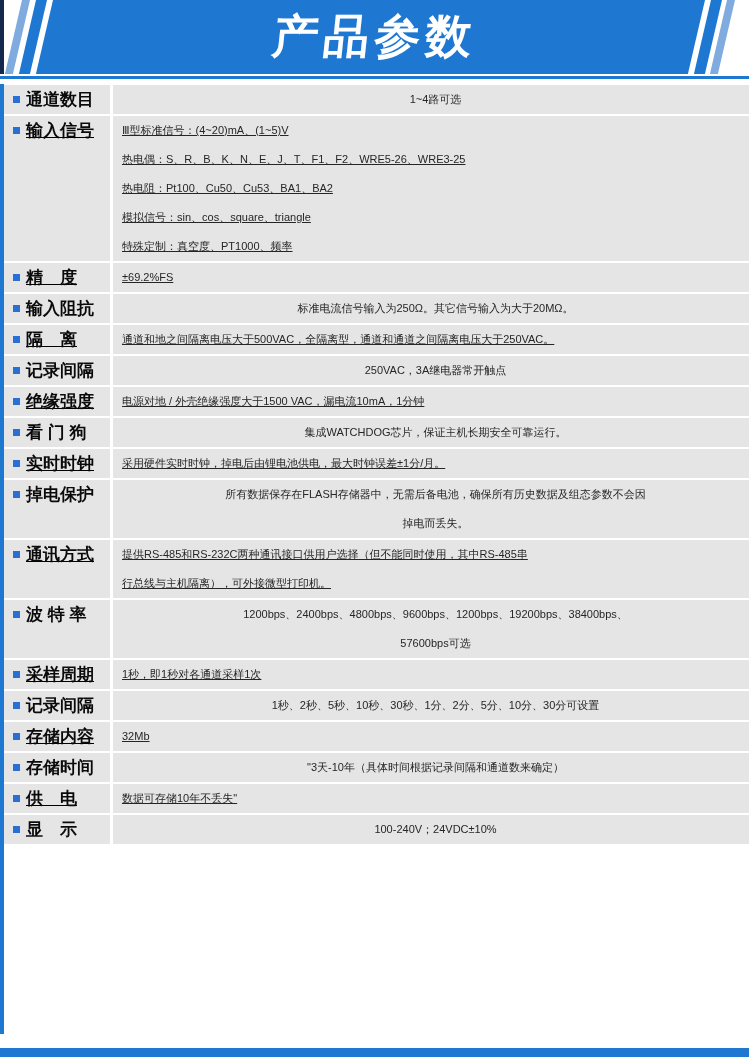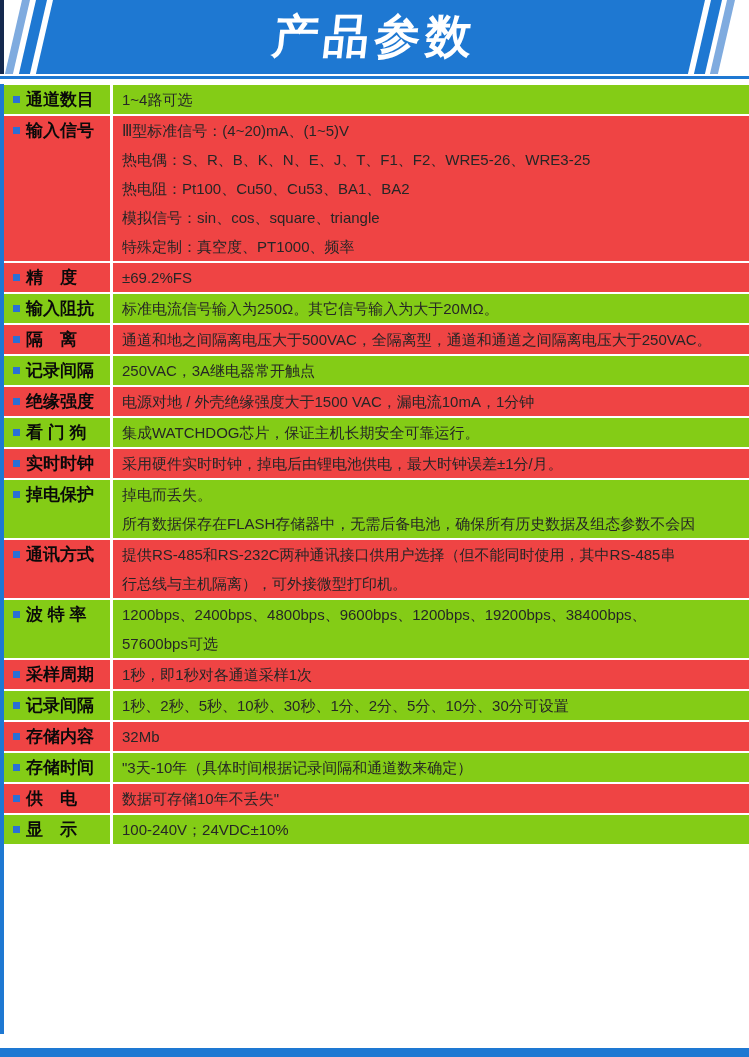--- a/index.html
+++ b/index.html
@@ -17,27 +17,27 @@
   .s-r-light{left:727px;width:8px;background:#7fabdf;}
   .banner-title{position:absolute;left:0;right:0;top:6px;text-align:center;
     font-size:46px;font-weight:900;color:#ffffff;letter-spacing:5px;
     transform:skewX(-6deg);}
 
   .top-rule{height:3px;background:#1e78d2;margin-top:2px;}
 
   
   .spec-table{margin-top:5px;border-left:4px solid #1e78d2;min-height:950px;box-sizing:border-box;padding-top:1px;}
   .row{display:flex;margin-bottom:2px;}
-  .row.light .cell-label,.row.light .cell-value{background:#84cc16;}
-  .row.gray  .cell-label,.row.gray  .cell-value{background:#ef4444;}
+  .row.light .cell-label,.row.light .cell-value{background:#e5e5e5;text-align:center;}
+  .row.gray  .cell-label,.row.gray  .cell-value{background:#e5e5e5;text-decoration:underline;}
   .cell-label{flex:0 0 106px;width:106px;margin-right:3px;box-sizing:border-box;
     padding-left:9px;display:flex;align-items:flex-start;}
   .bullet{flex:0 0 7px;width:7px;height:7px;background:#2a6fd6;margin:11px 6px 0 0;}
   .label-text{font-weight:bold;font-size:17px;line-height:29px;color:#0a0a0a;white-space:pre;}
-  .cell-value{flex:1;padding-left:9px;font-size:15px;color:#262626;}
+  .cell-value{flex:1;padding-left:9px;font-size:11px;color:#262626;}
   .vline{line-height:29px;white-space:nowrap;}
 
   .bottom-bar{position:absolute;left:0;bottom:0;width:749px;height:9px;background:#1e78d2;}
 </style>
 </head>
 <body>
 
 <div class="page">
 
   <div class="banner">
@@ -147,22 +147,22 @@
           <div class="vline">采用硬件实时时钟，掉电后由锂电池供电，最大时钟误差±1分/月。</div>
         </div>
   </div>
 
   <div class="row light">
     <div class="cell-label">
       <span class="bullet"></span>
       <span class="label-text">掉电保护</span>
     </div>
     <div class="cell-value">
+          <div class="vline">所有数据保存在FLASH存储器中，无需后备电池，确保所有历史数据及组态参数不会因</div>
           <div class="vline">掉电而丢失。</div>
-          <div class="vline">所有数据保存在FLASH存储器中，无需后备电池，确保所有历史数据及组态参数不会因</div>
         </div>
   </div>
 
   <div class="row gray">
     <div class="cell-label">
       <span class="bullet"></span>
       <span class="label-text">通讯方式</span>
     </div>
     <div class="cell-value">
           <div class="vline">提供RS-485和RS-232C两种通讯接口供用户选择（但不能同时使用，其中RS-485串</div>

